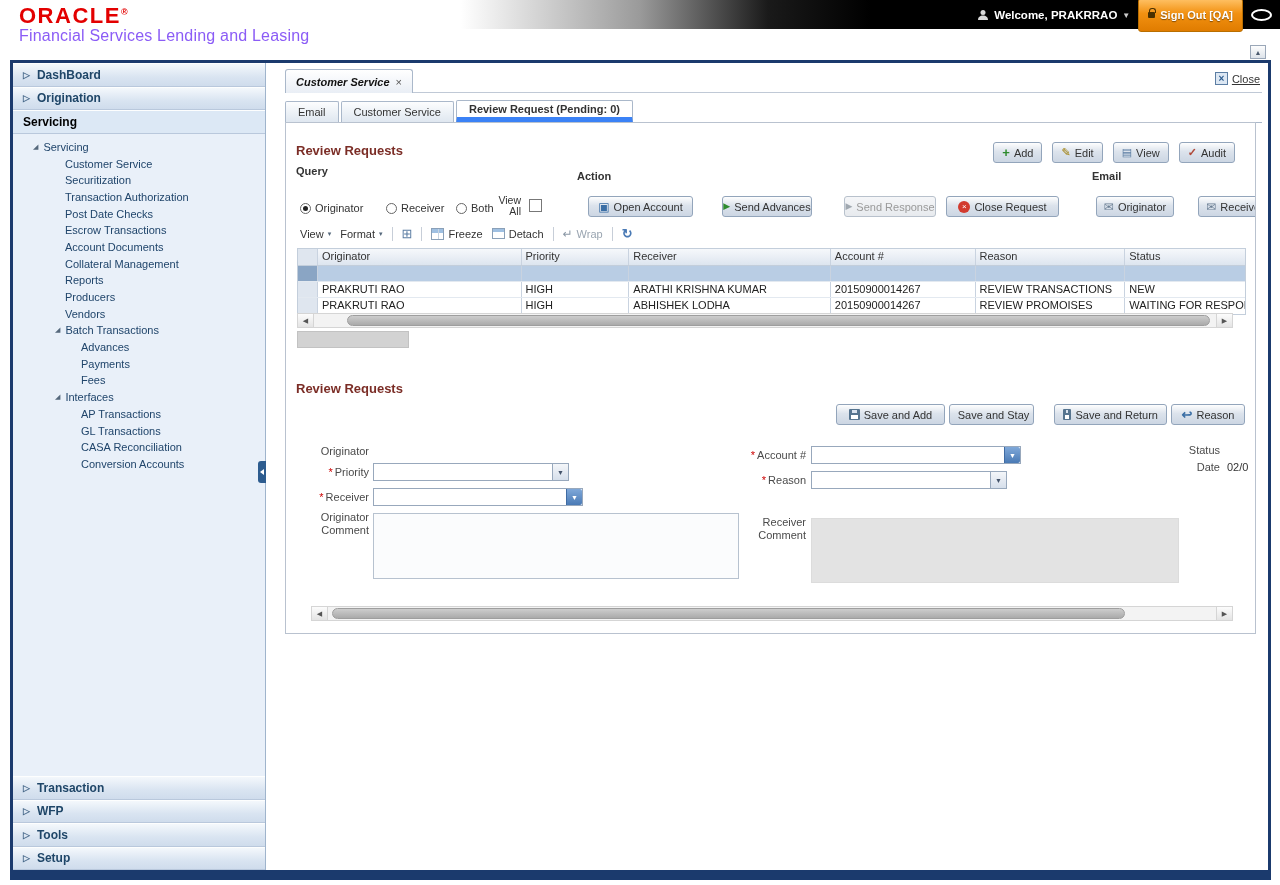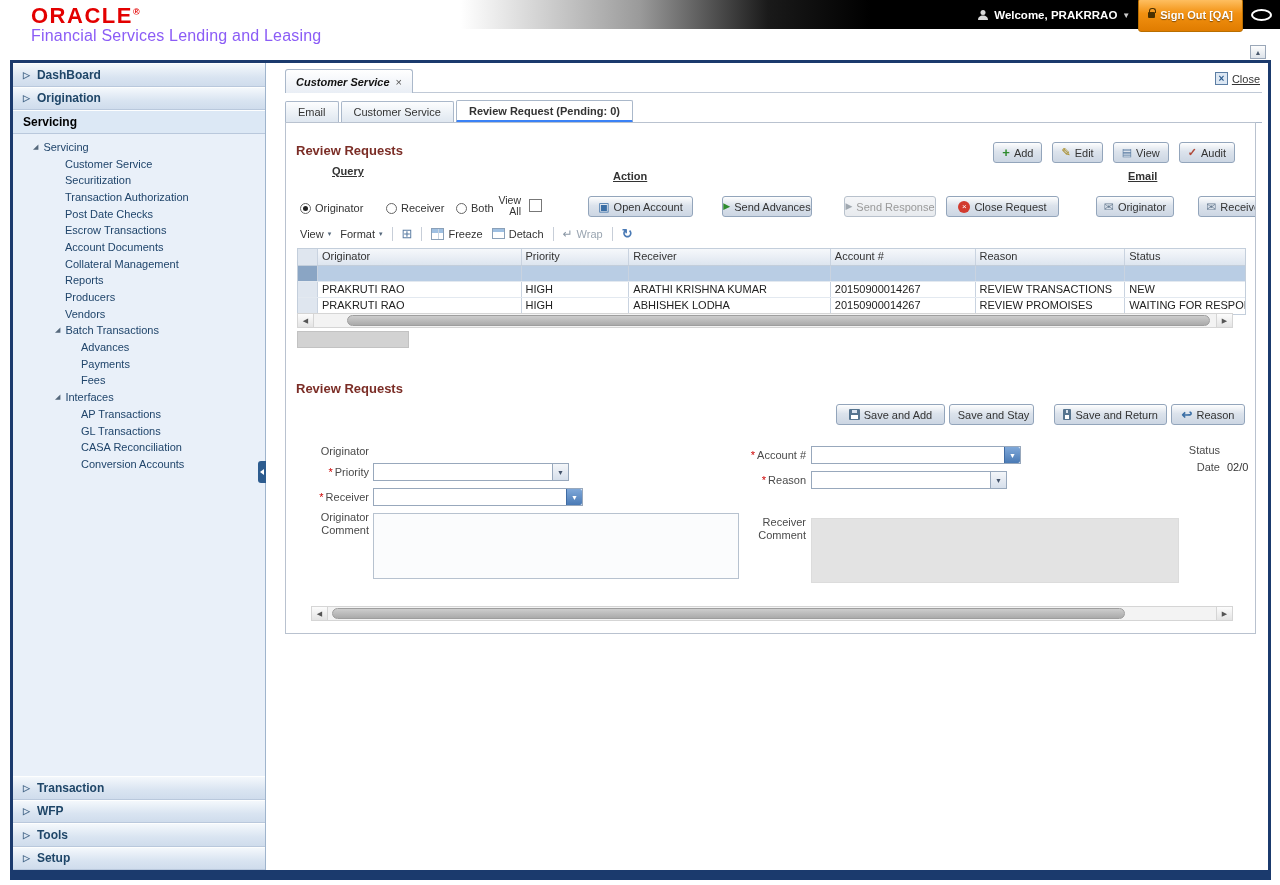--- a/index.html
+++ b/index.html
@@ -10,21 +10,21 @@
     background: #fff;
     position: relative;
     overflow: hidden;
     color:#222;
   }
 
   
   .topbar { position:absolute; top:0; left:0; width:1280px; height:60px; background:#fff; }
   .black-strip { position:absolute; top:0; left:0; width:100%; height:29px;
     background:linear-gradient(to right,#ffffff 36%,#9a9a9a 50%,#1a1a1a 60%,#000 68%); }
-  .brand { position:absolute; top:1px; left:31px; z-index:3; }
+  .brand { position:absolute; top:1px; left:19px; z-index:3; }
   .oracle-logo { color:#e30000; font-size:22px; font-weight:bold; letter-spacing:1.5px; line-height:22px; }
   .oracle-logo sup { font-size:9px; }
   .brand-sub { color:#8b5cf6; font-size:16px; letter-spacing:.2px; margin-top:0; }
   .top-right { position:absolute; top:4px; right:8px; z-index:4; display:flex; align-items:center; gap:8px; height:22px; }
   .welcome-wrap { display:flex; align-items:center; gap:5px; cursor:pointer; }
   .welcome { color:#fff; font-size:11.5px; font-weight:bold; }
   .welcome-caret { color:#ccc; font-size:8px; }
   .signout-btn { display:flex; align-items:center; gap:5px; height:16px; padding:16px 9px;
     background:linear-gradient(#ffc266,#f29111 45%,#e07c00); border:1px solid #b96e00; border-radius:3px;
     color:#fff; font-size:11px; font-weight:bold; text-shadow:0 1px 1px rgba(0,0,0,.45); cursor:pointer; }
@@ -69,27 +69,27 @@
   .tab-x { font-style:normal; font-weight:normal; color:#555; font-size:11px; cursor:pointer; }
   .doc-close { position:absolute; right:2px; top:4px; display:flex; align-items:center; gap:4px; cursor:pointer; }
   .close-ic { width:13px; height:13px; background:#dce7f3; border:1px solid #5b7da3; color:#2d5c8f;
     font-size:10px; font-weight:bold; line-height:11px; text-align:center; }
   .close-txt { font-size:11px; color:#333; text-decoration:underline; }
 
   .sub-tabbar { position:absolute; left:19px; right:6px; top:36px; height:24px; display:flex; align-items:flex-end; border-bottom:1px solid #aab8ca; }
   .subtab { display:inline-flex; align-items:center; height:21px; padding:0 12px; margin-right:2px;
     background:linear-gradient(#fcfdfe,#dfe7f0); border:1px solid #aab8ca; border-bottom:none;
     border-radius:2px 2px 0 0; font-size:11px; color:#333; cursor:pointer; }
-  .subtab.active { background:#fff; font-weight:bold; height:23px; margin-bottom:-1px; border-bottom:3px solid #3b82f6; }
+  .subtab.active { background:#fff; font-weight:bold; height:23px; margin-bottom:-1px; border-bottom:6px solid #3b82f6; }
 
   .panel { position:absolute; left:19px; top:59px; width:971px; height:512px;
     border:1px solid #b9c2cf; background:#fff; overflow:hidden; }
 
   .grp-heading { position:absolute; font-size:13px; font-weight:bold; color:#7b2d26; white-space:nowrap; }
-  .sec-label { position:absolute; font-size:11px; font-weight:bold; color:#333; text-decoration:underline; white-space:nowrap;margin-left:36px; }
+  .sec-label { position:absolute; font-size:11px; font-weight:bold; color:#333; white-space:nowrap; }
 
   .btn { position:absolute; display:inline-flex; align-items:center; justify-content:center; gap:4px; height:21px; padding:0 8px;
     background:linear-gradient(#fefefe,#dce3ec 45%,#ccd6e3); border:1px solid #93a5bb; border-radius:3px;
     font-size:11px; color:#333; font-family:"Liberation Sans",sans-serif; cursor:pointer; white-space:nowrap; }
   .btn.disabled { color:#9a9a9a; border-color:#b8c1cc; background:linear-gradient(#f5f6f8,#e7eaee); cursor:default; }
   .crud-row { position:absolute; top:19px; right:20px; display:flex; gap:10px; }
   .crud-row .btn { position:static; }
 
   .ic { font-size:11px; line-height:1; }
   .ic-add { color:#2e8b2e; font-weight:bold; font-size:13px; }

